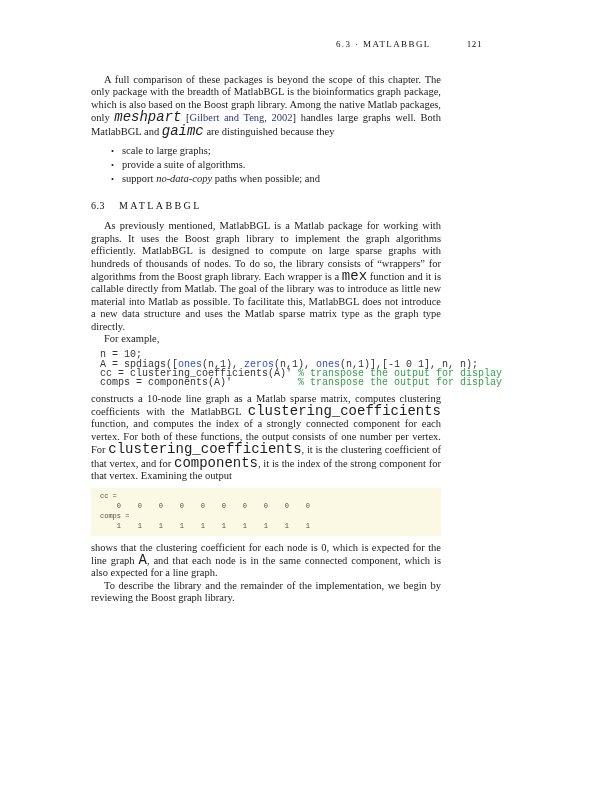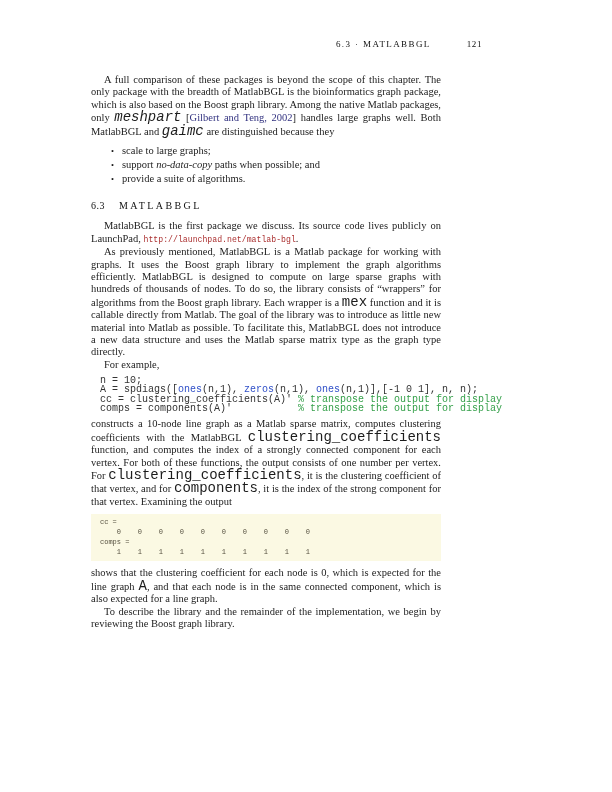--- a/index.html
+++ b/index.html
@@ -42,25 +42,24 @@
 <body>
 
 <div class="page">
   <div class="header">
     <span class="hdr-sec">6.3 · MATLABBGL</span><span class="hdr-num">121</span>
   </div>
   <div class="content" id="content">
       <p class="body ind"><span>A full comparison of these packages is beyond the scope of this chapter. The only package with the breadth of MatlabBGL is the bioinformatics graph package, which is also based on the Boost graph library. Among the native Matlab packages, only </span><span class="mono it">meshpart</span><span> [</span><span class="cite">Gilbert and Teng, 2002</span><span>] handles large graphs well. Both MatlabBGL and </span><span class="mono it">gaimc</span><span> are distinguished because they</span></p>
       <ul class="bullets">
         <li><span>scale to large graphs;</span></li>
+        <li><span>provide a suite of algorithms.</span></li>
         <li><span>support </span><span class="it">no-data-copy</span><span> paths when possible; and</span></li>
-        <li><span>provide a suite of algorithms.</span></li>
       </ul>
       <h2 class="sec"><span class="sec-num">6.3</span><span class="sec-title">MATLABBGL</span></h2>
-      <p class="body ind"><span>MatlabBGL is the first package we discuss. Its source code lives publicly on LaunchPad, </span><span class="url">http://launchpad.net/matlab-bgl</span><span>.</span></p>
       <p class="body ind"><span>As previously mentioned, MatlabBGL is a Matlab package for working with graphs. It uses the Boost graph library to implement the graph algorithms efficiently. MatlabBGL is designed to compute on large sparse graphs with hundreds of thousands of nodes. To do so, the library consists of “wrappers” for algorithms from the Boost graph library. Each wrapper is a </span><span class="mono">mex</span><span> function and it is callable directly from Matlab. The goal of the library was to introduce as little new material into Matlab as possible. To facilitate this, MatlabBGL does not introduce a new data structure and uses the Matlab sparse matrix type as the graph type directly.</span></p>
       <p class="body ind"><span>For example,</span></p>
       <div class="codeblock"><div><span>n = 10;</span></div><div><span>A = spdiags([</span><span class="kw">ones</span><span>(n,1), </span><span class="kw">zeros</span><span>(n,1), </span><span class="kw">ones</span><span>(n,1)],[-1 0 1], n, n);</span></div><div><span>cc = clustering_coefficients(A)' </span><span class="cm">% transpose the output for display</span></div><div><span>comps = components(A)'           </span><span class="cm">% transpose the output for display</span></div></div>
       <p class="body"><span>constructs a 10-node line graph as a Matlab sparse matrix, computes clustering coefficients with the MatlabBGL </span><span class="mono">clustering_coefficients</span><span> function, and computes the index of a strongly connected component for each vertex. For both of these functions, the output consists of one number per vertex. For </span><span class="mono">clustering_coefficients</span><span>, it is the clustering coefficient of that vertex, and for </span><span class="mono">components</span><span>, it is the index of the strong component for that vertex. Examining the output</span></p>
       <div class="outputblock" style="background: rgb(251, 249, 227);"><div>cc =</div><div>    0    0    0    0    0    0    0    0    0    0</div><div>comps =</div><div>    1    1    1    1    1    1    1    1    1    1</div></div>
       <p class="body"><span>shows that the clustering coefficient for each node is 0, which is expected for the line graph </span><span class="mono">A</span><span>, and that each node is in the same connected component, which is also expected for a line graph.</span></p>
       <p class="body ind"><span>To describe the library and the remainder of the implementation, we begin by reviewing the Boost graph library.</span></p>
     </div>
 </div>
 

